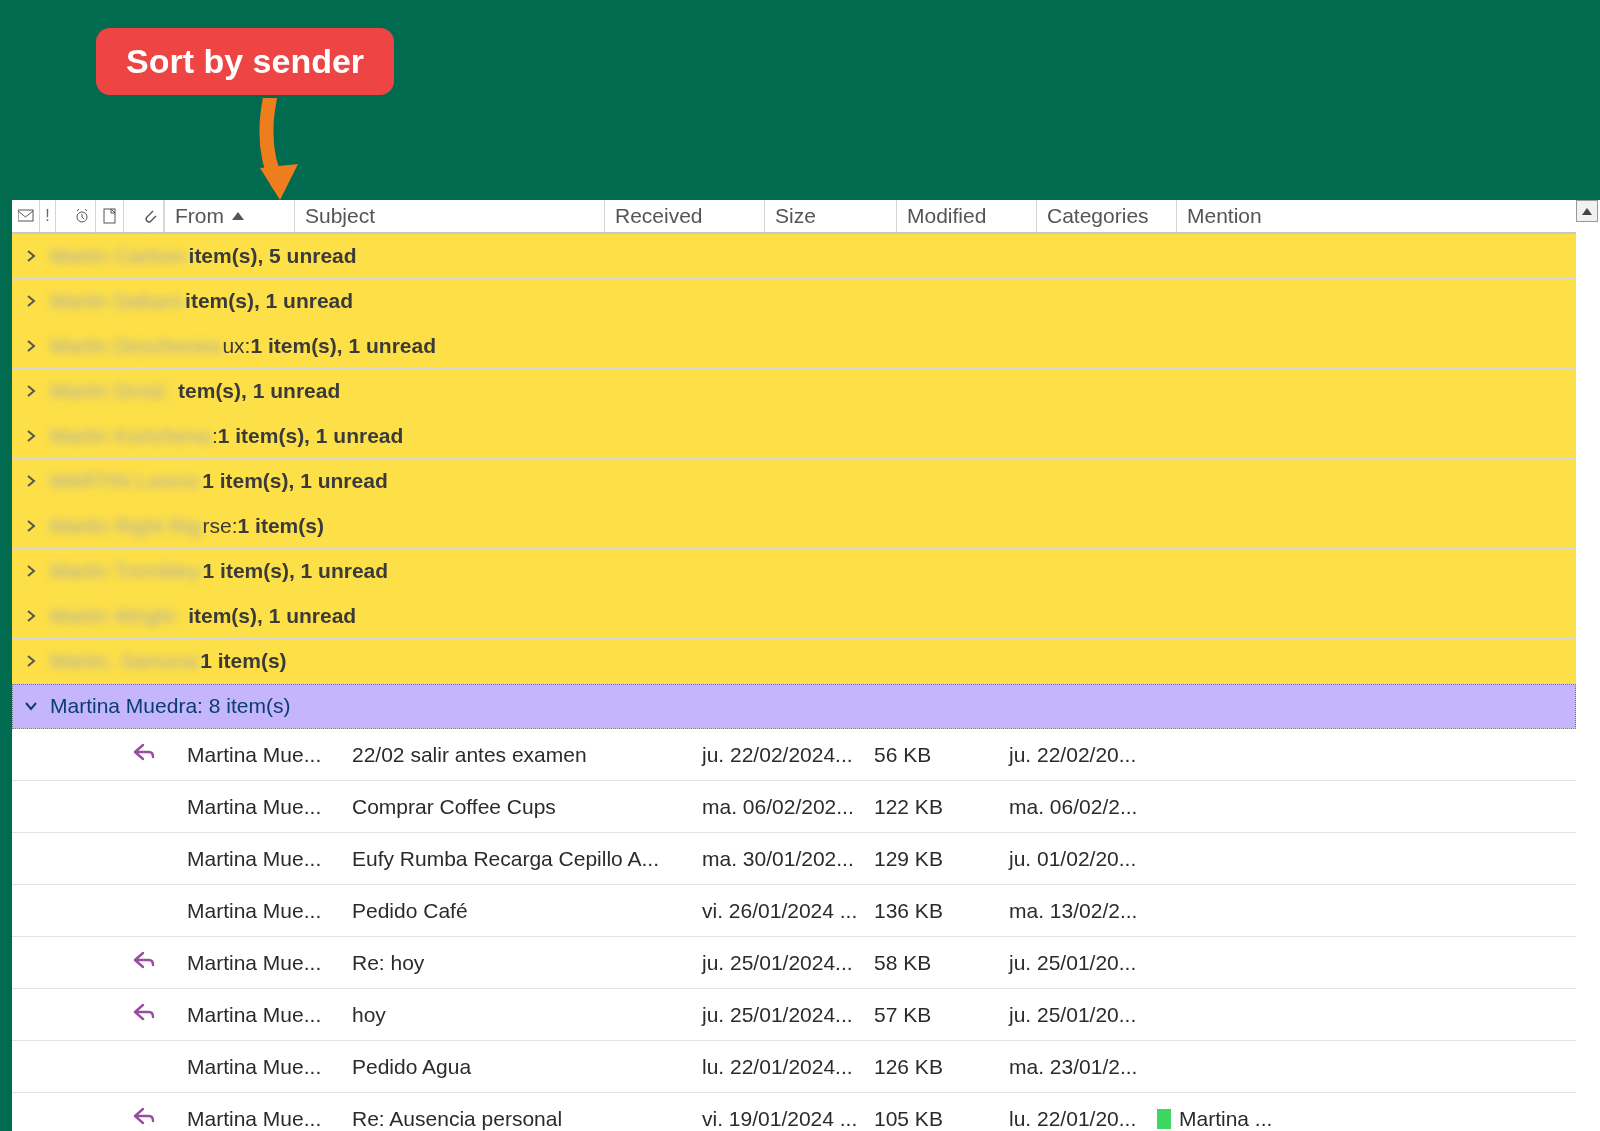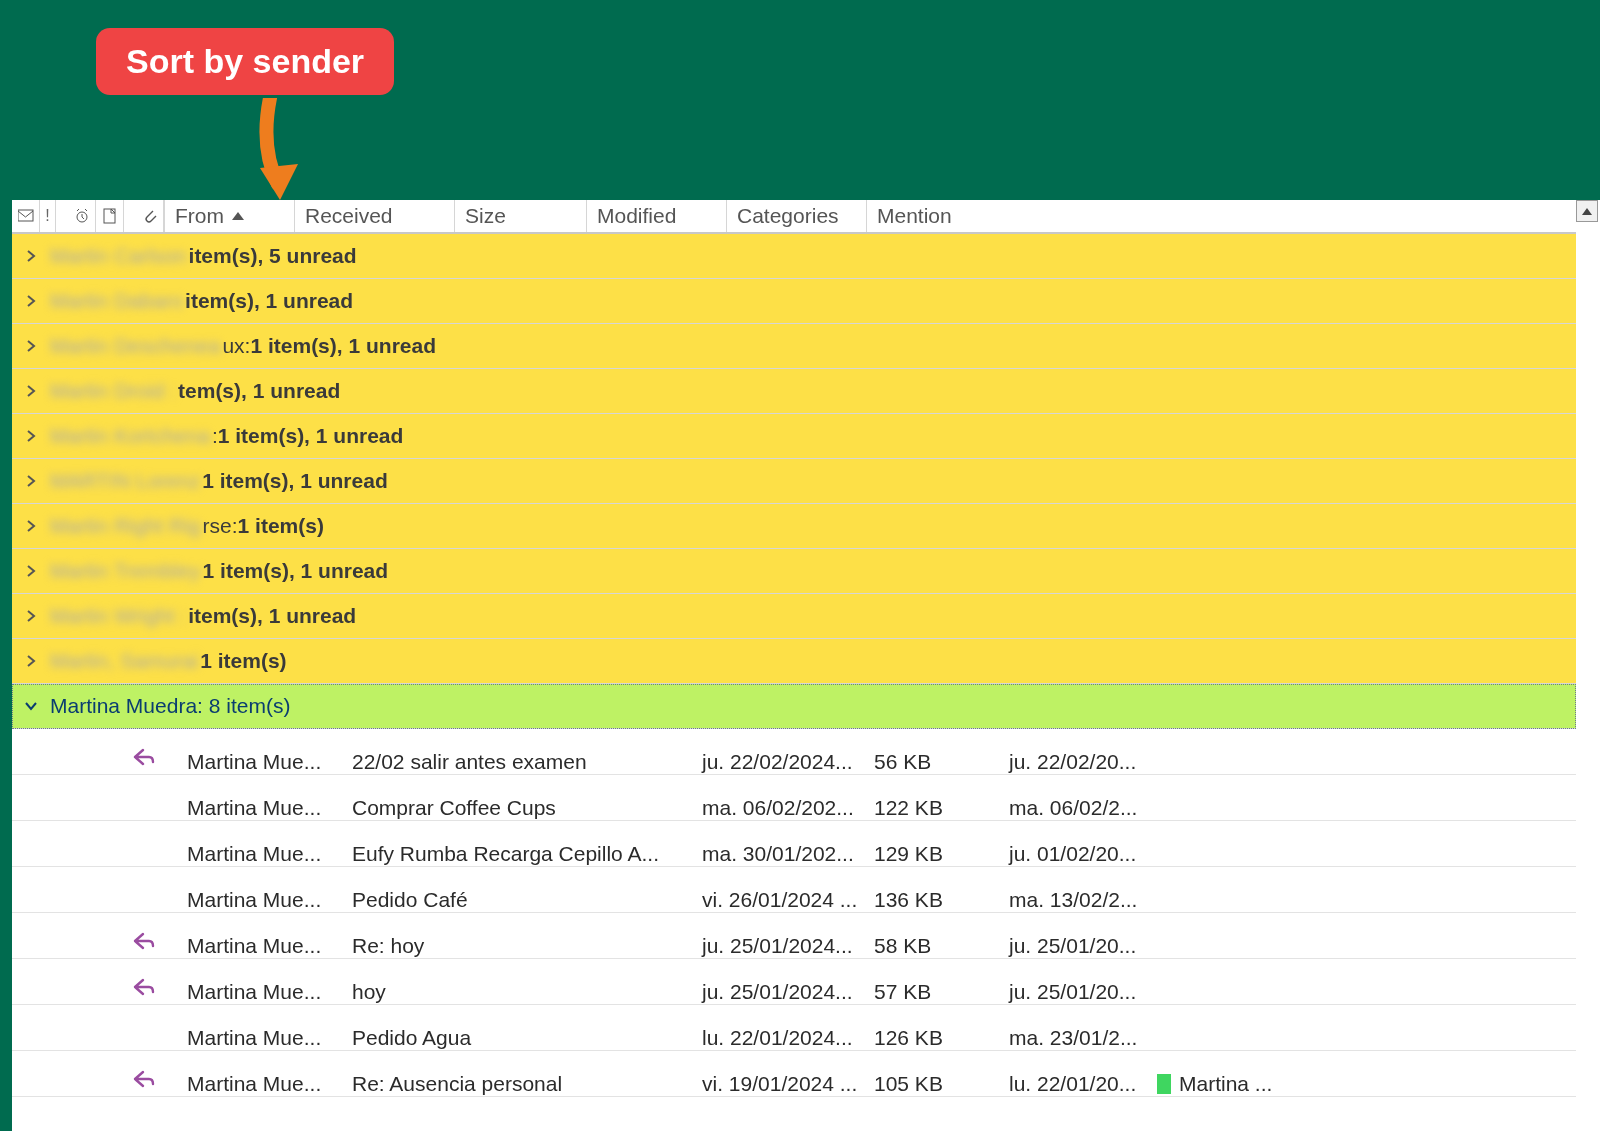--- a/index.html
+++ b/index.html
@@ -127,33 +127,33 @@
       white-space: nowrap;
     }
     .group-row .blurred-suffix {
       color: #3a3a3a;
     }
     .group-row .count {
       font-weight: 700;
       color: #3a3a3a;
     }
     .group-row.selected {
-      background: #bef264;
+      background: #c4b5fd;
       outline: 1px dotted #6a7b8c;
       outline-offset: -1px;
       text-align: center;
     }
     .group-row.selected .group-title {
       color: #0a3d70;
     }
 
     .msg-row {
       display: flex;
-      align-items: flex-end;
-      height: 46px;
+      align-items: center;
+      height: 52px;
       border-bottom: 1px solid #e3e3e3;
       font-size: 21px;
       color: #2b2b2b;
       white-space: nowrap;
     }
     .msg-row .reply-cell {
       width: 175px;
       display: flex;
       align-items: center;
       justify-content: flex-end;
@@ -235,20 +235,23 @@
     <div class="icon-cell">
       <svg width="14" height="16">
           <path d="M10 3 L4 9 Q2 11 4 13 Q6 15 8 13 L13 8" fill="none" stroke="#555" stroke-width="1.4"></path>
         </svg>
     </div>
 
     <div class="col col-from">
       <span>From</span>
       <span class="sort-caret"></span>
     </div>
+    <div class="col col-subject">
+      <span>Subject</span>
+    </div>
     <div class="col col-received">
       <span>Received</span>
     </div>
     <div class="col col-size">
       <span>Size</span>
     </div>
     <div class="col col-modified">
       <span>Modified</span>
     </div>
     <div class="col col-categories">

